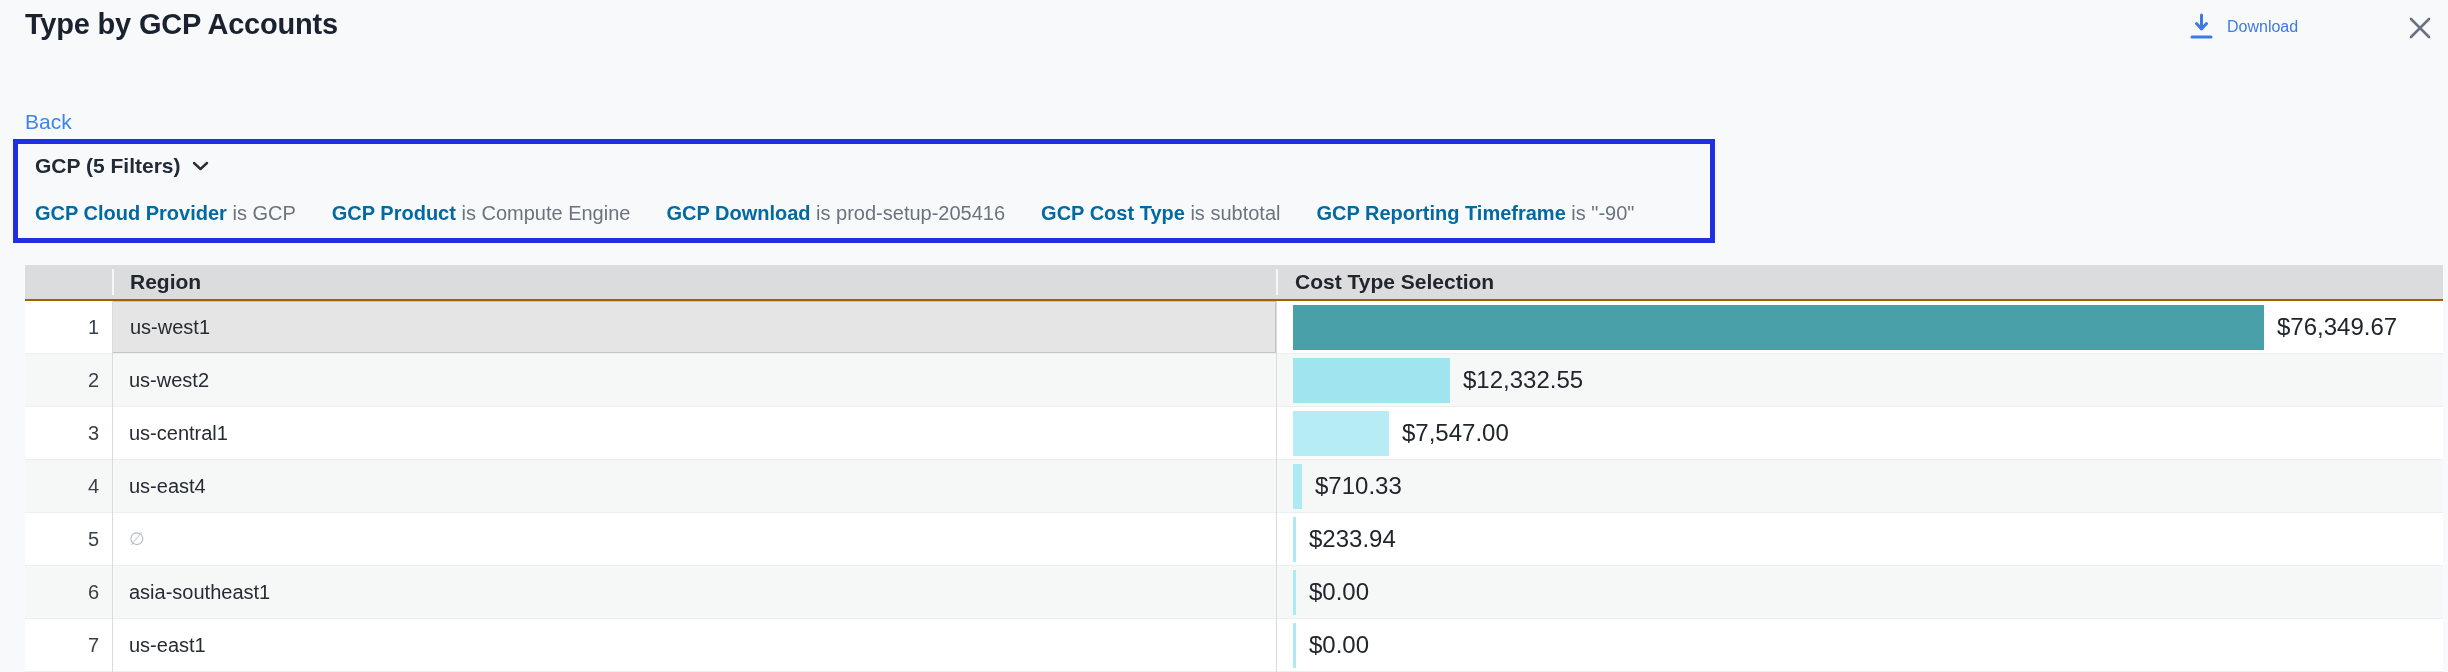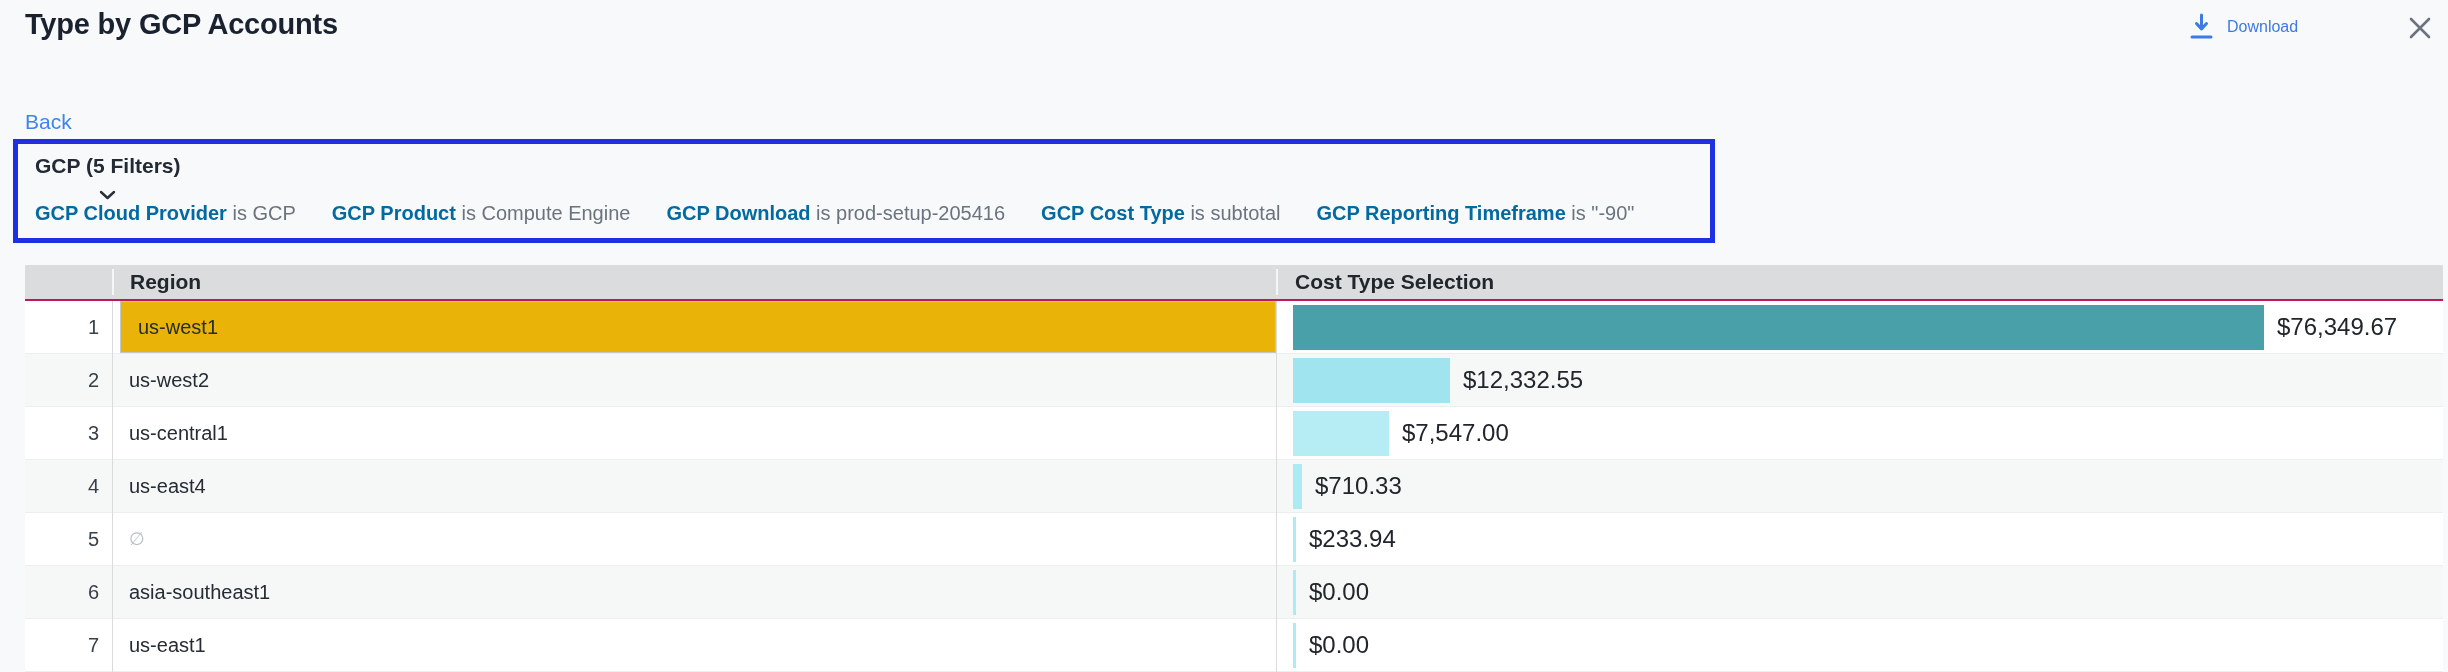--- a/index.html
+++ b/index.html
@@ -37,34 +37,33 @@
   .filter-panel {
     position: absolute; left: 13px; top: 139px;
     width: 1702px; height: 104px;
     border: 5px solid #1f30e2;
   }
   .filter-summary {
     position: absolute; left: 17px; top: 10px;
     display: flex; align-items: center; gap: 11px;
     font-size: 21px; font-weight: 700; color: #222a35;
     cursor: pointer;
-    flex-direction: column;
   }
   .filter-list {
     position: absolute; left: 17px; top: 58px;
     display: flex; gap: 36px; white-space: nowrap;
     font-size: 20px; color: #6a737e;
   }
   .filter-item b { font-weight: 700; color: #0369a1; }
 
   
   .grid { position: absolute; left: 25px; top: 265px; width: 2418px; }
   .grid-header {
     position: relative; height: 36px;
-    background: #dadcdd; border-bottom: 2px solid #be185d;
+    background: #dadcdd; border-bottom: 2px solid #a16207;
     font-size: 21px; font-weight: 700; color: #21262d;
   }
   .grid-header .h-region { position: absolute; left: 105px; top: 5px; }
   .grid-header .h-cost   { position: absolute; left: 1270px; top: 5px; }
   .grid-header .h-sep    { position: absolute; top: 4px; bottom: 4px; width: 2px; background: rgba(255,255,255,0.75); }
   .grid-body { position: relative; }
   .grid-body::before, .grid-body::after {
     content: ""; position: absolute; top: 0; bottom: 0; width: 1px; background: #d9dbdc; z-index: 3;
   }
   .grid-body::before { left: 87px; }
@@ -79,23 +78,22 @@
   .row.striped { background: #f6f7f7; }
   .cell-num {
     display: flex; align-items: center; justify-content: flex-end;
     padding-right: 13px; color: #394049;
   }
   .cell-region {
     display: flex; align-items: center;
     padding-left: 17px; color: #262c34;
   }
   .row.selected .cell-region {
-    background: #eab308;
+    background: #e5e5e5;
     border: 1px solid #c4c5c6;
-    margin-left: 8px;
   }
   .cell-region.null-val { color: #b9bfc6; font-size: 18px; }
   .cell-chart {
     position: relative; display: flex; align-items: center;
     padding-left: 17px;
   }
   .bar { height: 45px; flex: 0 0 auto; }
   .bar-label { margin-left: 13px; color: #21262c; font-size: 24px; white-space: nowrap; }
 </style>
 </head>

